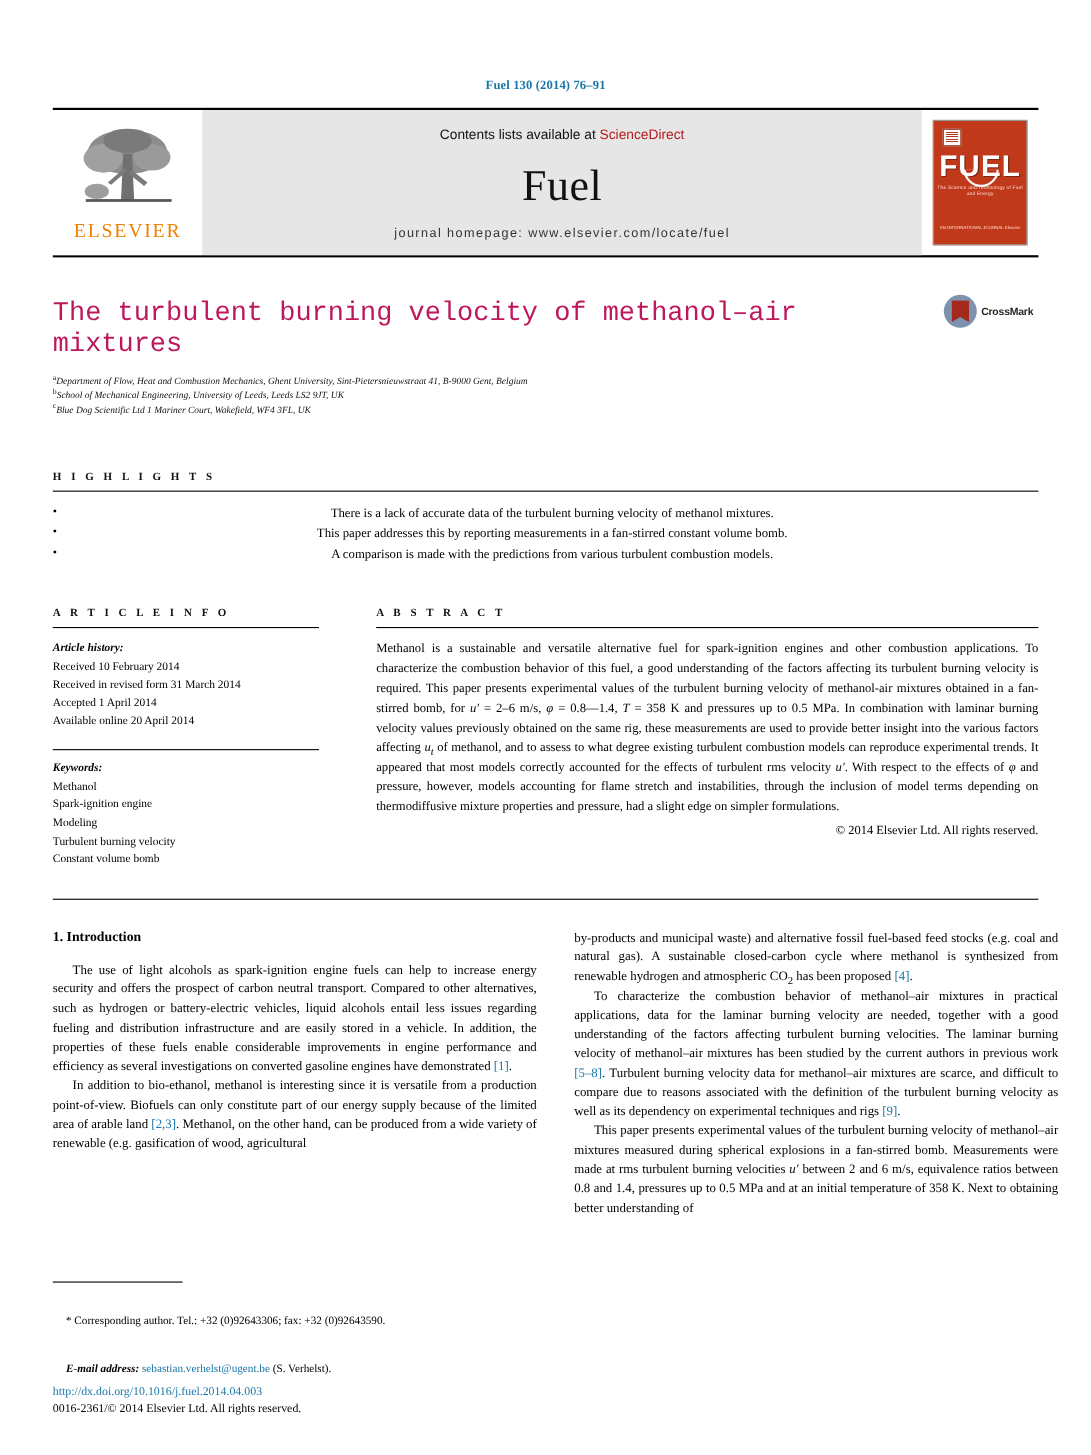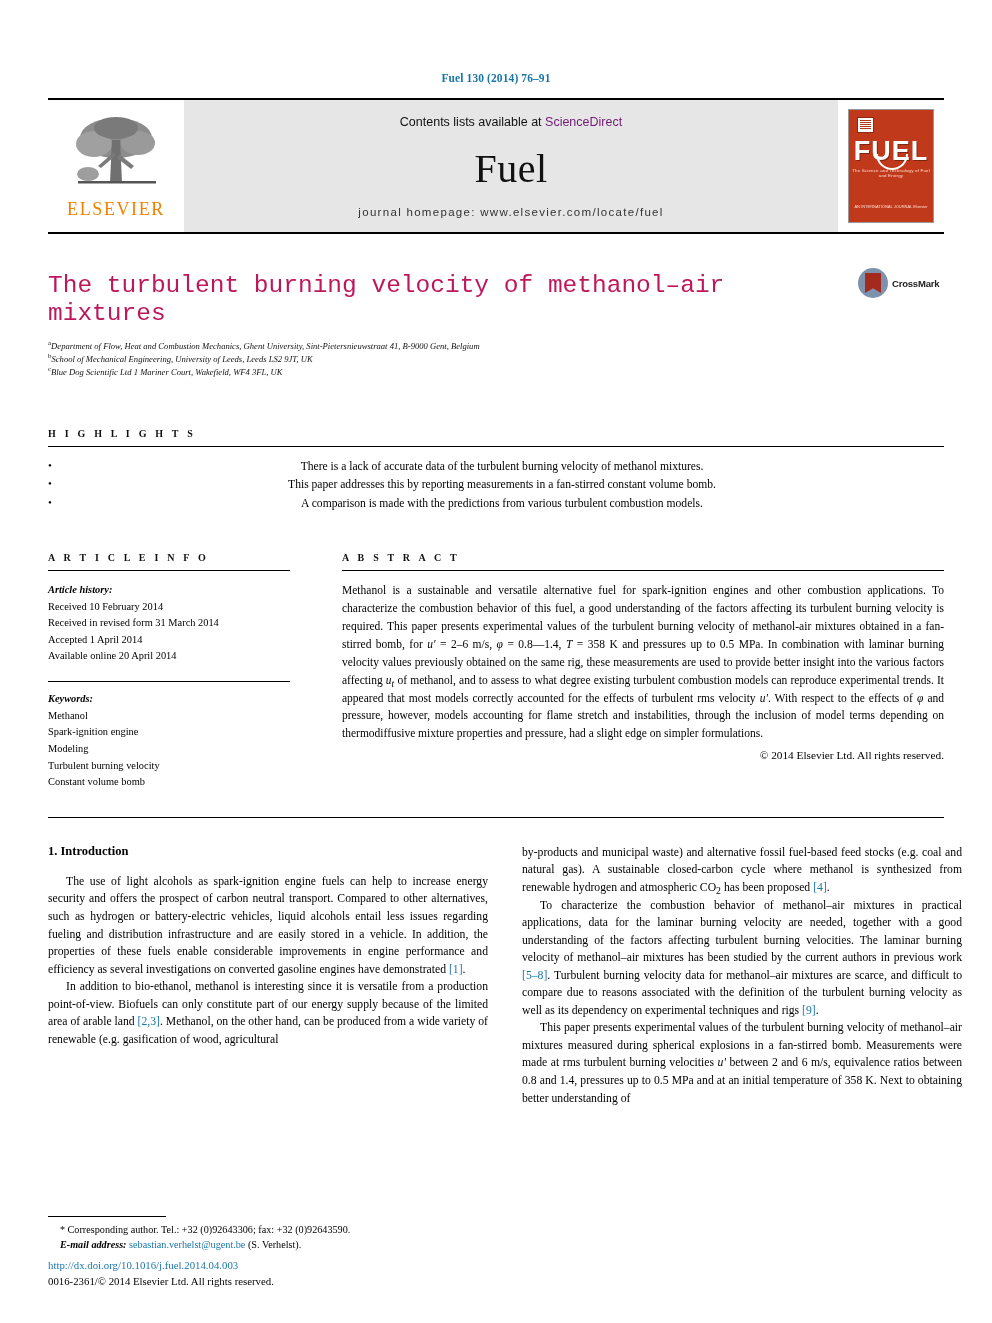--- a/index.html
+++ b/index.html
@@ -72,21 +72,21 @@
     justify-content: center;
     position: relative;
   }
   .contents-line {
     font-family: "Liberation Sans", sans-serif;
     font-size: 12.5px;
     color: #111;
     margin-top: 6px;
   }
   .contents-line .sd {
-    color: #701a75;
+    color: #b91c1c;
   }
   .journal-title {
     font-family: "Liberation Serif", serif;
     font-size: 40px;
     margin-top: 16px;
     margin-bottom: 14px;
     color: #111;
     letter-spacing: 0.5px;
   }
   .homepage-line {
@@ -347,21 +347,21 @@
     border: 0;
     border-top: 1px solid #000;
     width: 118px;
     margin: 0 0 5px 0;
   }
   .fn-line {
     font-size: 10.2px;
     line-height: 1.5;
   }
   .fn-line .star { font-size: 10px; }
-  .fn-indent { padding-left: 12px; }
+  .fn-indent { padding-left: 12px; margin-top: 28px; }
   .fn-italic { font-style: italic; font-weight: bold; }
   .doi-block {
     margin-top: 4px;
     font-size: 10.8px;
     line-height: 1.5;
   }
   .doi-link { color: #1b76a8; }
   sub, sup { line-height: 0; }
 </style>
 </head>

